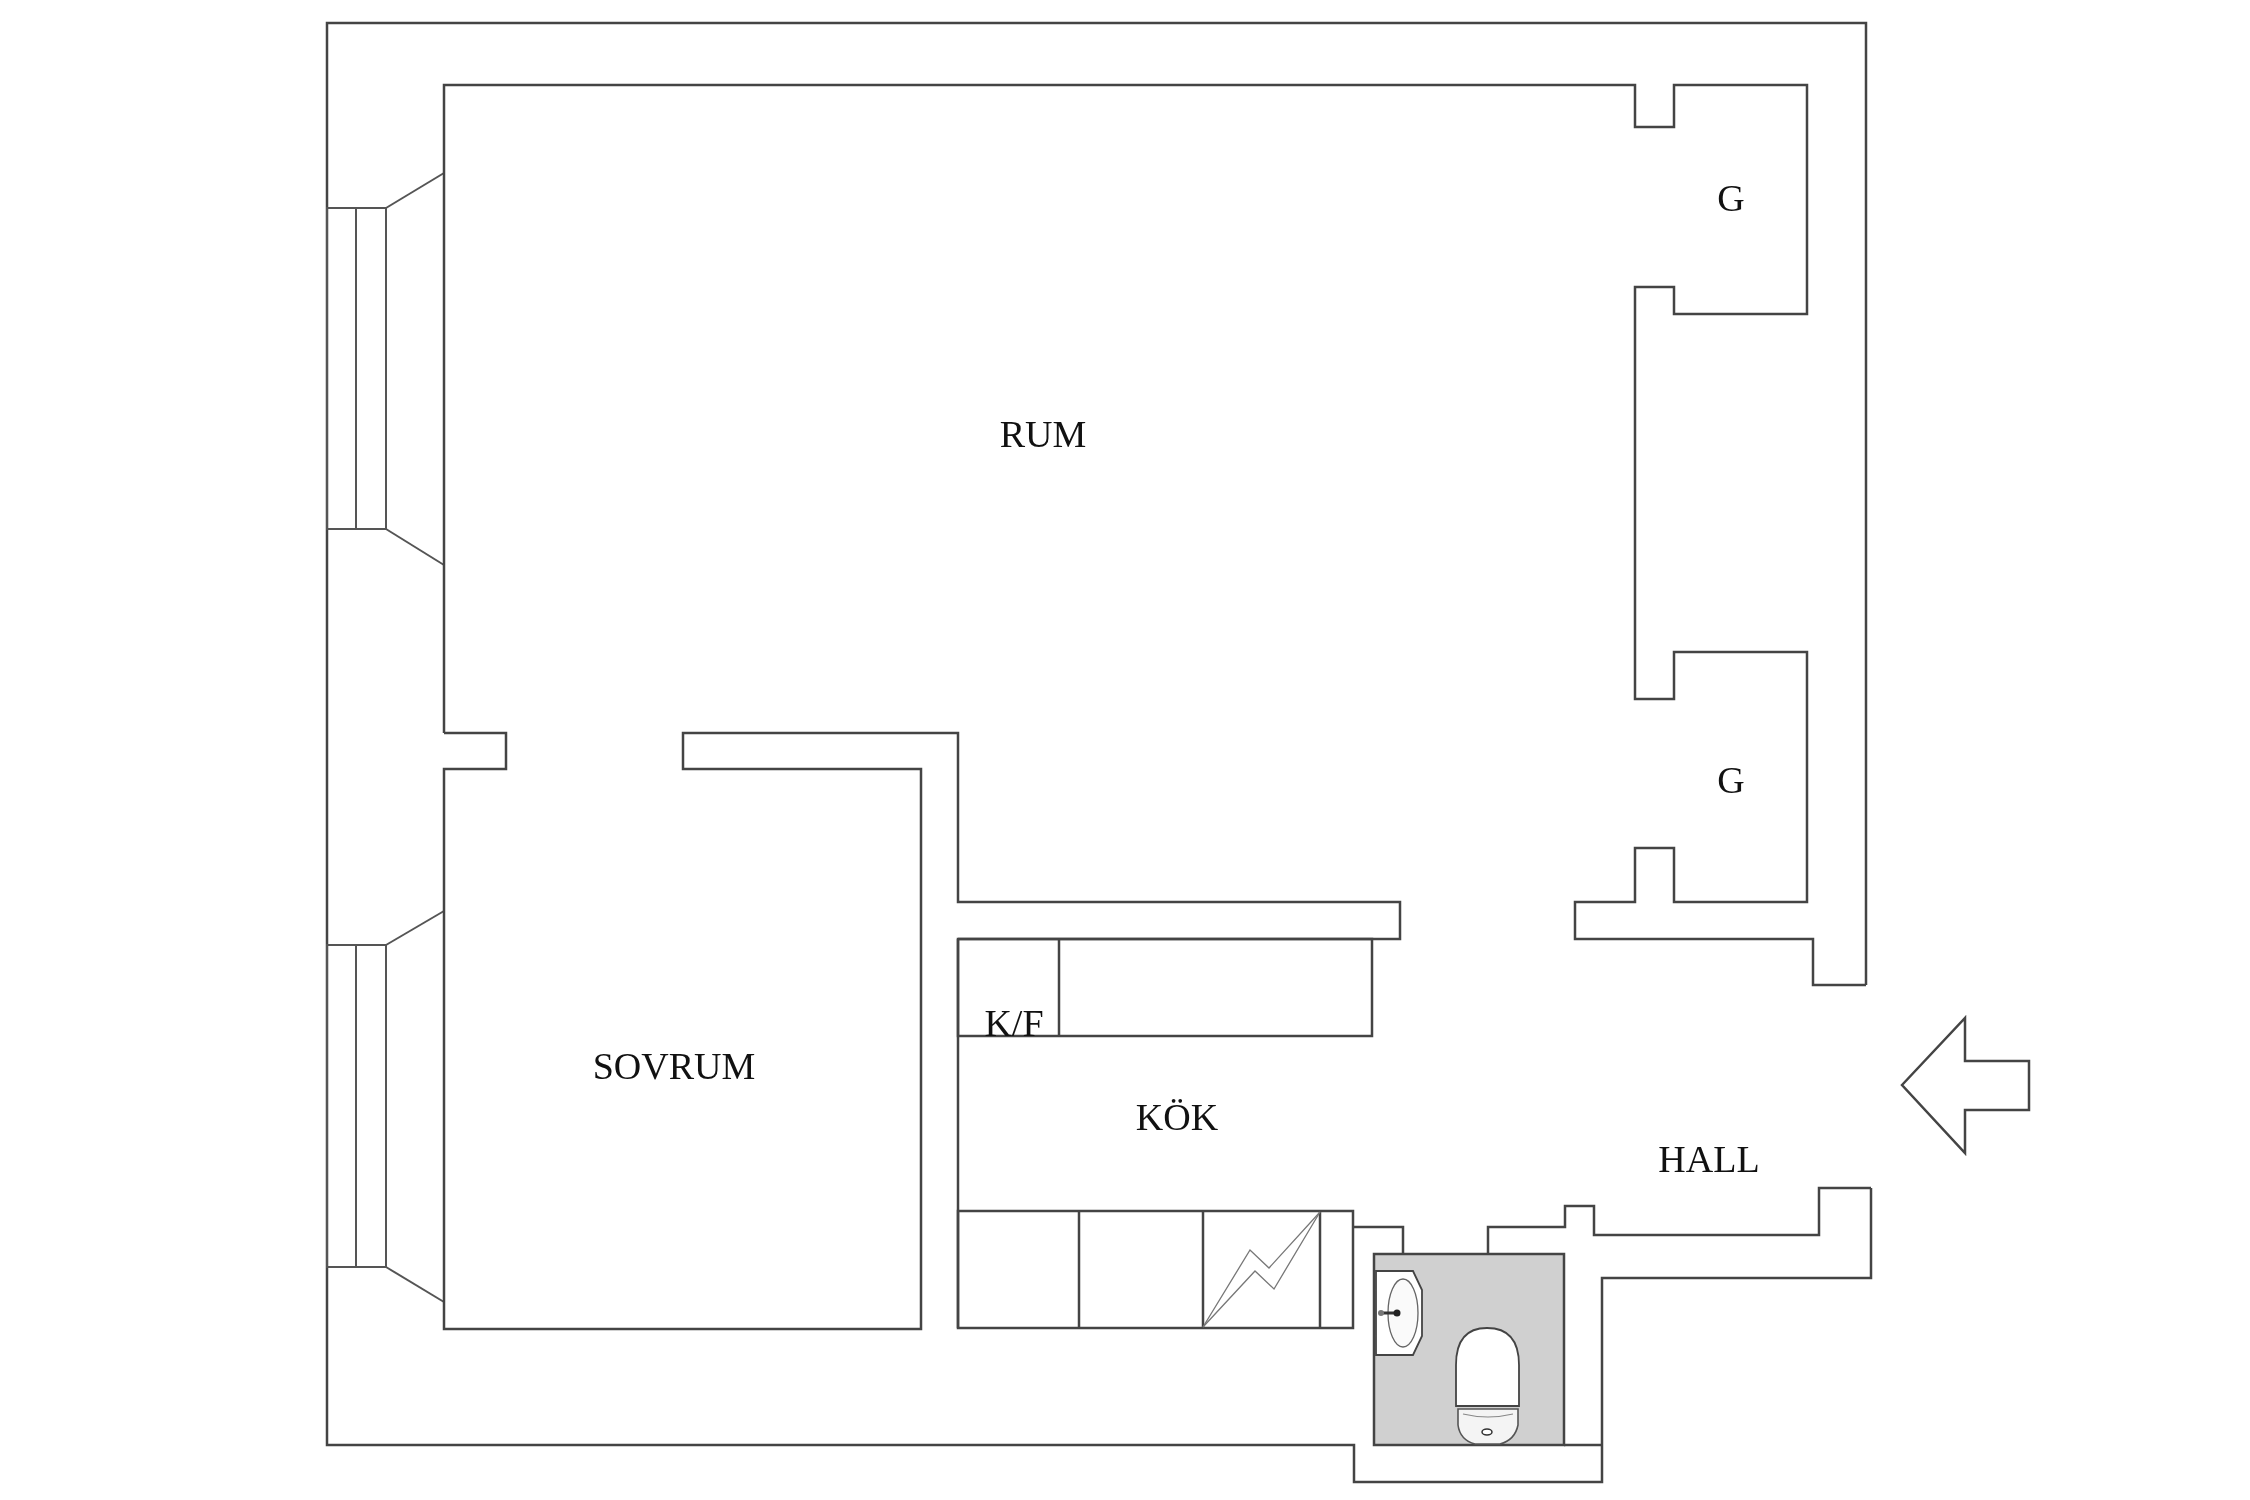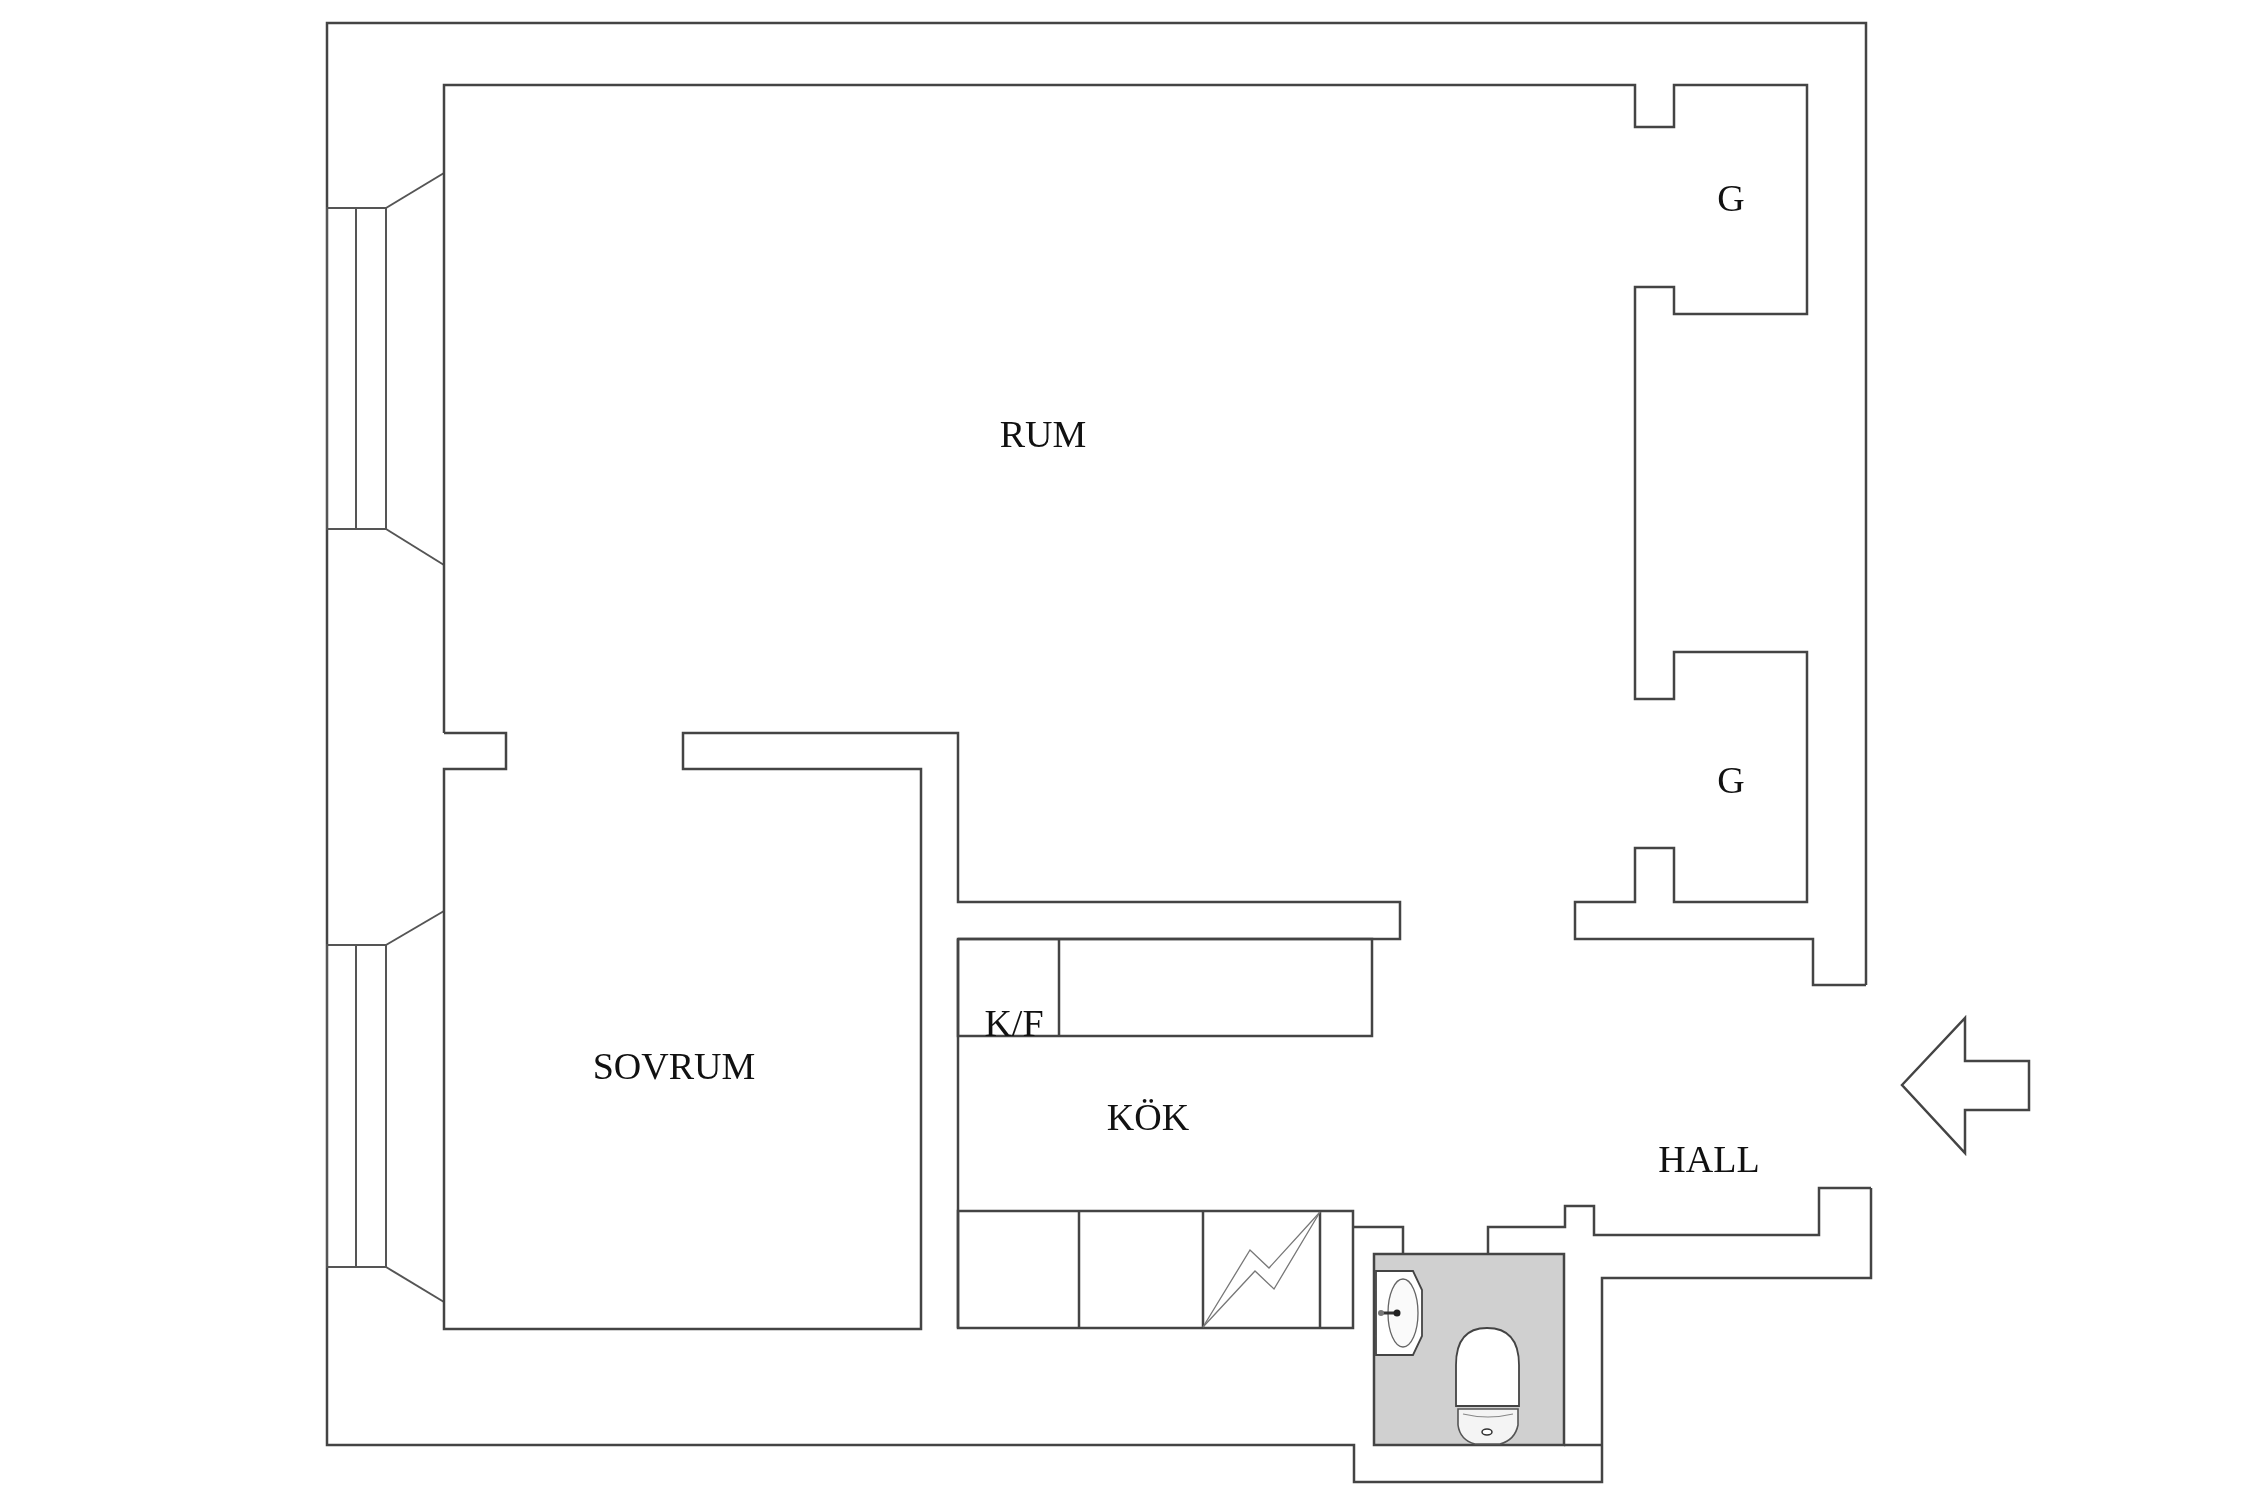--- a/index.html
+++ b/index.html
@@ -77,17 +77,17 @@
 
   <polyline class="wall" points="1353,1227 1403,1227 1403,1254"></polyline>
   <polyline class="wall" points="1488,1254 1488,1227 1565,1227 1565,1206 1594,1206 1594,1235 1819,1235 1819,1188 1871,1188"></polyline>
   <polyline class="wall" points="1564,1445 1602,1445"></polyline>
 
   <polygon class="wall" points="1902,1085 1965,1018 1965,1061 2029,1061 2029,1110 1965,1110 1965,1153"></polygon>
 </svg>
 
 <div class="label" style="left:1043px; top:434px;">RUM</div>
 <div class="label" style="left:674px; top:1066px;text-align:right;">SOVRUM</div>
-<div class="label" style="left:1148px; top:1117px;">KÖK</div>
+<div class="label" style="left:1177px; top:1117px;">KÖK</div>
 <div class="label" style="left:1709px; top:1159px;">HALL</div>
 <div class="label" style="left:1731px; top:198px;">G</div>
 <div class="label" style="left:1731px; top:780px;">G</div>
 <div class="label" style="left:1014px; top:987px;margin-top:36px;">K/F</div>
 
 </body></html>

